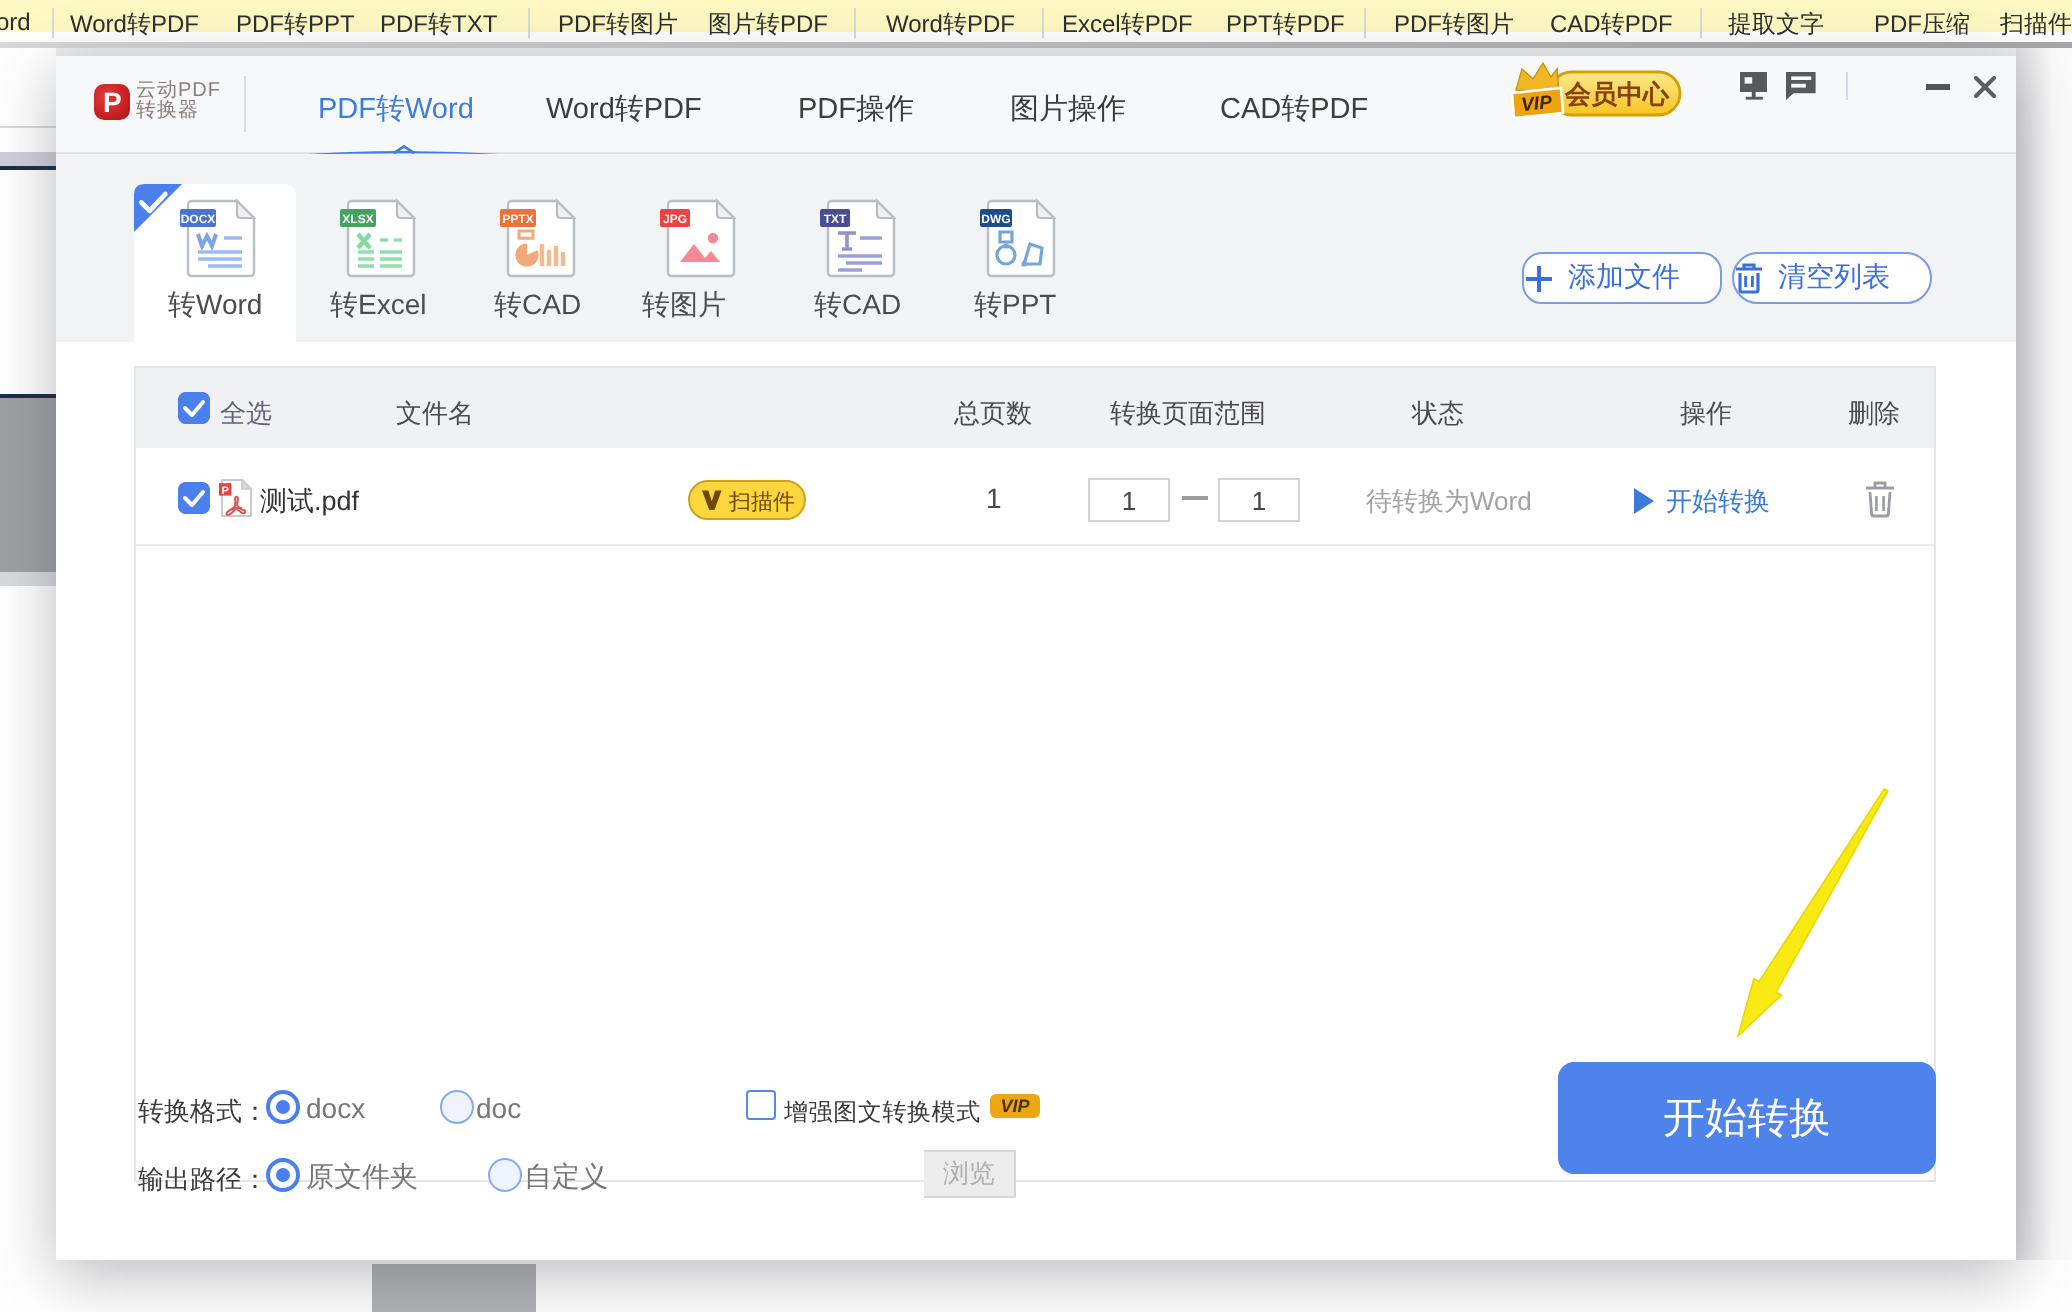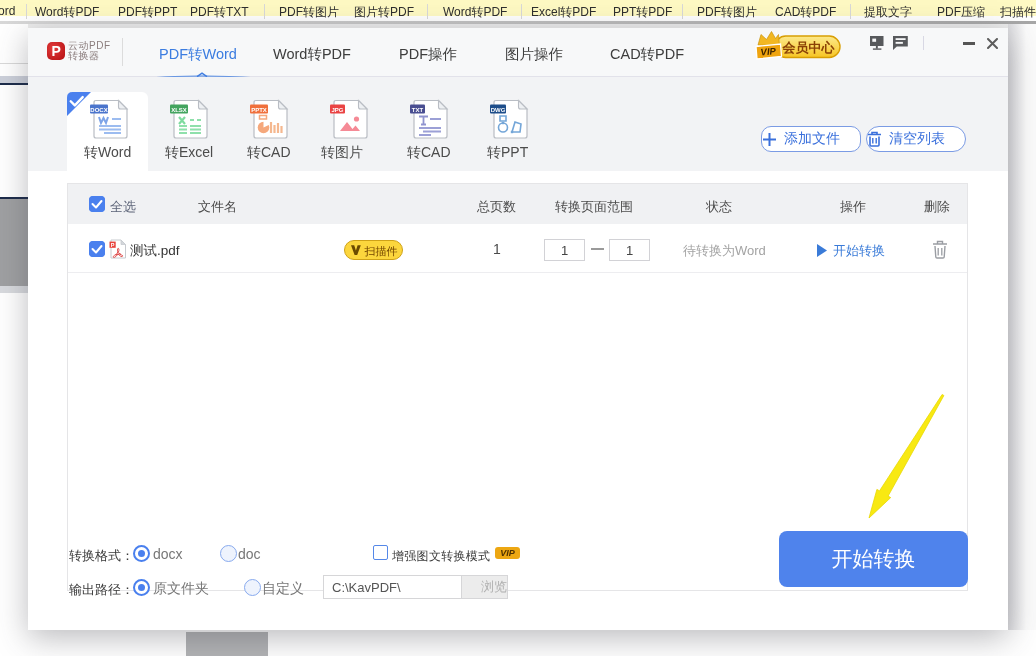--- a/index.html
+++ b/index.html
@@ -83,21 +83,21 @@
 .radio.off { border:1px solid #88aaee; background:#eef3fd; }
 #enh { left:345px; top:517px; width:15px; height:15px; border:1px solid #5588e8;
   border-radius:2px; background:#fff; }
 #vipsmall { left:467px; top:519px; width:25px; height:12px; background:#eda712;
   border-radius:3px; color:#4d3000; font-size:9px; font-weight:bold; font-style:italic;
   text-align:center; line-height:12px; }
 #pathinput { left:295px; top:547px; width:139px; height:24px; border:1px solid #d6d6d8;
   background:#fff; font-size:13px; color:#555; line-height:22px; padding-left:8px; }
 #browse { left:434px; top:547px; width:46px; height:24px; background:#ececec;
   border:1px solid #d6d6d8; border-left:none; color:#b0b0b0; font-size:13px;
-  text-align:right; line-height:22px; }
+  text-align:center; line-height:22px; }
 #gobtn { left:751px; top:503px; width:189px; height:56px; background:#4f83ec;
   border-radius:8px; color:#fff; font-size:21px; display:flex; align-items:center;
   justify-content:center; }
 </style>
 </head>
 <body>
 <div id="stage">
 
   <div id="topbar" class="abs">
     <span style="left:-2px">ord</span>
@@ -315,21 +315,20 @@
     <div class="radio off" style="left:192px;top:517px"></div>
     <span class="graytxt" style="left:210px;top:518px">doc</span>
     <div id="enh" class="abs"></div>
     <span class="blabel" style="left:364px;top:520px;font-size:12px;letter-spacing:.3px">增强图文转换模式</span>
     <div id="vipsmall" class="abs">VIP</div>
     <span class="blabel" style="left:41px;top:553px">输出路径：</span>
     <div class="radio on" style="left:105px;top:551px"></div>
     <span class="graytxt" style="left:125px;top:552px">原文件夹</span>
     <div class="radio off" style="left:216px;top:551px"></div>
     <span class="graytxt" style="left:234px;top:552px">自定义</span>
-    <input id="pathinput" class="abs" value="C:\KavPDF\" style="">
     <div id="browse" class="abs">浏览</div>
     <div id="gobtn" class="abs">开始转换</div>
   </div>
 
   <svg class="abs" style="left:850px;top:385px" width="110" height="140" viewBox="0 0 110 140">
     <path d="M92.1 9.5 L93.9 10.5 L38.1 111.1 L40.7 112.6 L19 133 L26.9 104.4 L29.5 105.9 Z" fill="#f8e912" stroke="#e8d800" stroke-width="0.8"></path>
   </svg>
 
 </div>
 

